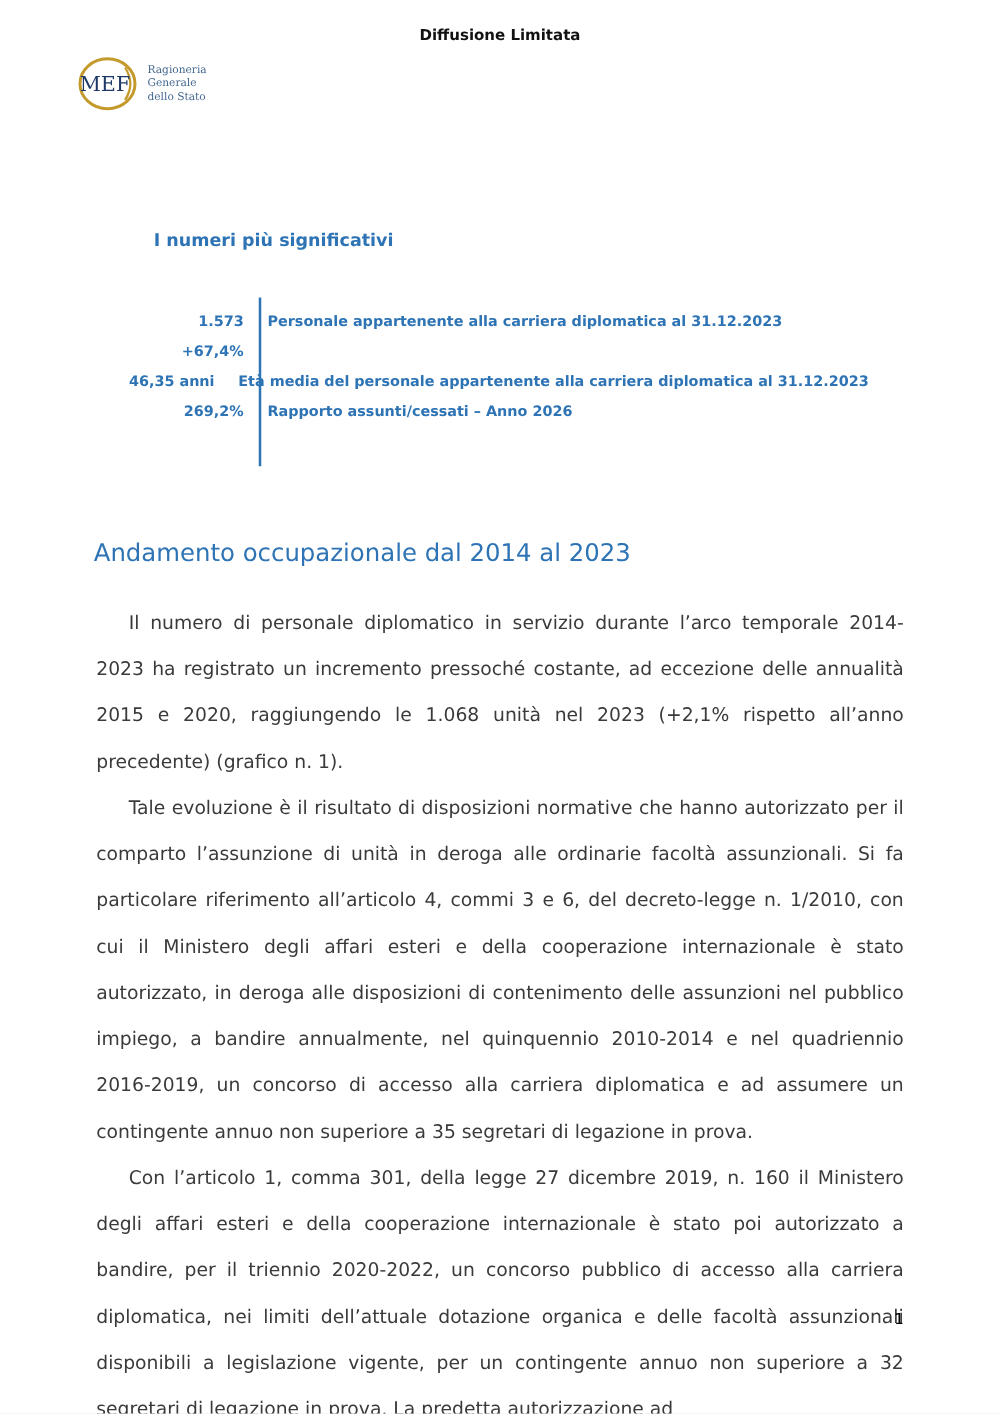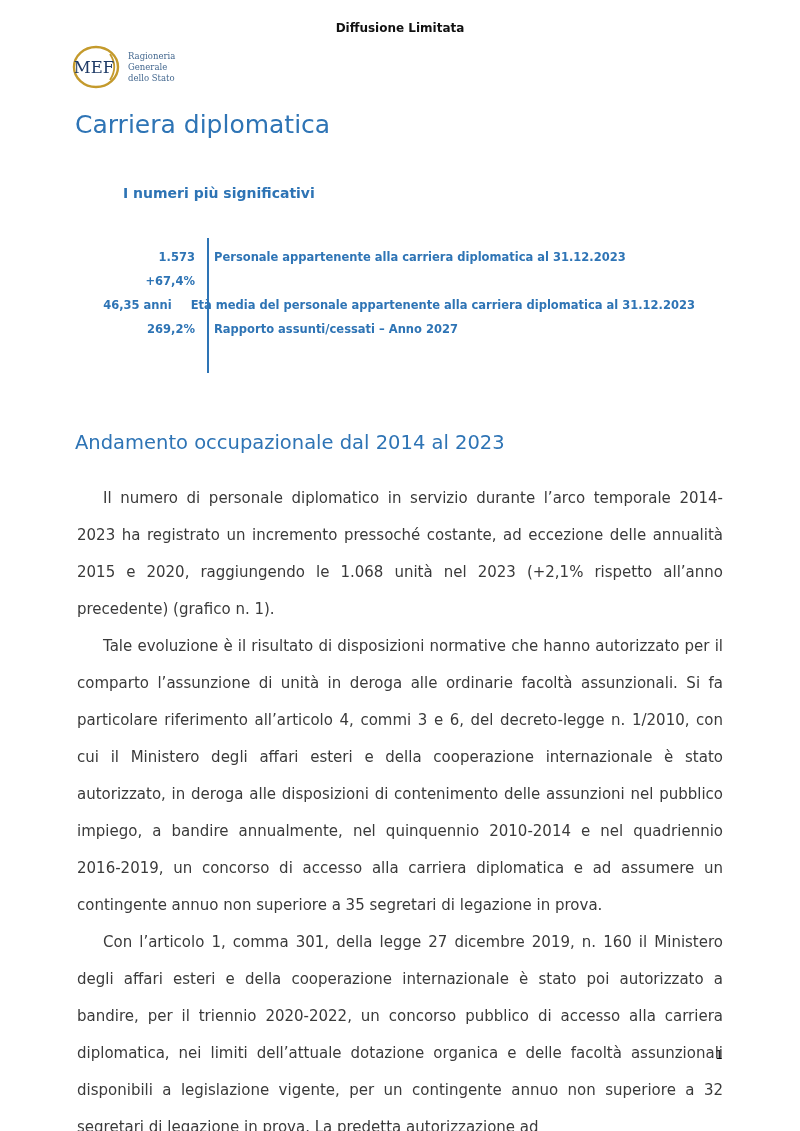--- a/index.html
+++ b/index.html
@@ -12,21 +12,21 @@
     font-family:"DejaVu Sans", sans-serif;
     overflow:hidden;
   }
   
   .header-text {
     position:absolute; top:21px; left:0; right:0;
     text-align:center;
     font-size:12px; font-weight:700; color:#111111;
   }
   
-  .logo { position:absolute; top:44px; left:71px; display:flex; align-items:center; }
+  .logo { position:absolute; top:44px; left:61px; display:flex; align-items:center; }
   .logo-mark { width:52px; height:46px; flex:0 0 auto; }
   .logo-org {
     margin-left:5px;
     font-family:"DejaVu Serif", serif;
     font-size:8.5px; line-height:11px;
     color:#44688F;
   }
   
   .doc-title {
     position:absolute; top:110px; left:75px;
@@ -79,39 +79,38 @@
       <path d="M 39 10 Q 47.5 23 39 36" fill="none" stroke="#C49A2C" stroke-width="1.8"></path>
       <text x="23" y="29" text-anchor="middle" font-family="DejaVu Serif, serif" font-size="16.5" fill="#1E3A66">MEF</text>
     </svg>
     <div class="logo-org">
       <div>Ragioneria</div>
       <div>Generale</div>
       <div>dello Stato</div>
     </div>
   </div>
 
-  <h1 class="doc-title">Carriera diplomatica</h1>
 
   <div class="subtitle">I numeri più significativi</div>
 
   <div class="figures">
     <div class="fig-row">
       <div class="fig-value">1.573</div>
       <div class="fig-label">Personale appartenente alla carriera diplomatica al 31.12.2023</div>
     </div>
     <div class="fig-row">
       <div class="fig-value">+67,4%</div>
     </div>
     <div class="fig-row">
       <div class="fig-value">46,35 anni</div>
       <div class="fig-label">Età media del personale appartenente alla carriera diplomatica al 31.12.2023</div>
     </div>
     <div class="fig-row">
       <div class="fig-value">269,2%</div>
-      <div class="fig-label">Rapporto assunti/cessati – Anno 2027</div>
+      <div class="fig-label">Rapporto assunti/cessati – Anno 2026</div>
     </div>
   </div>
 
   <h2 class="section-heading">Andamento occupazionale dal 2014 al 2023</h2>
 
   <div class="body-text">
     <p>Il numero di personale diplomatico in servizio durante l’arco temporale 2014-2023 ha registrato un incremento pressoché costante, ad eccezione delle annualità 2015 e 2020, raggiungendo le 1.068 unità nel 2023 (+2,1% rispetto all’anno precedente) (grafico n. 1).</p>
     <p>Tale evoluzione è il risultato di disposizioni normative che hanno autorizzato per il comparto l’assunzione di unità in deroga alle ordinarie facoltà assunzionali. Si fa particolare riferimento all’articolo 4, commi 3 e 6, del decreto-legge n. 1/2010, con cui il Ministero degli affari esteri e della cooperazione internazionale è stato autorizzato, in deroga alle disposizioni di contenimento delle assunzioni nel pubblico impiego, a bandire annualmente, nel quinquennio 2010-2014 e nel quadriennio 2016-2019, un concorso di accesso alla carriera diplomatica e ad assumere un contingente annuo non superiore a 35 segretari di legazione in prova.</p>
     <p>Con l’articolo 1, comma 301, della legge 27 dicembre 2019, n. 160 il Ministero degli affari esteri e della cooperazione internazionale è stato poi autorizzato a bandire, per il triennio 2020-2022, un concorso pubblico di accesso alla carriera diplomatica, nei limiti dell’attuale dotazione organica e delle facoltà assunzionali disponibili a legislazione vigente, per un contingente annuo non superiore a 32 segretari di legazione in prova. La predetta autorizzazione ad</p>
   </div>

